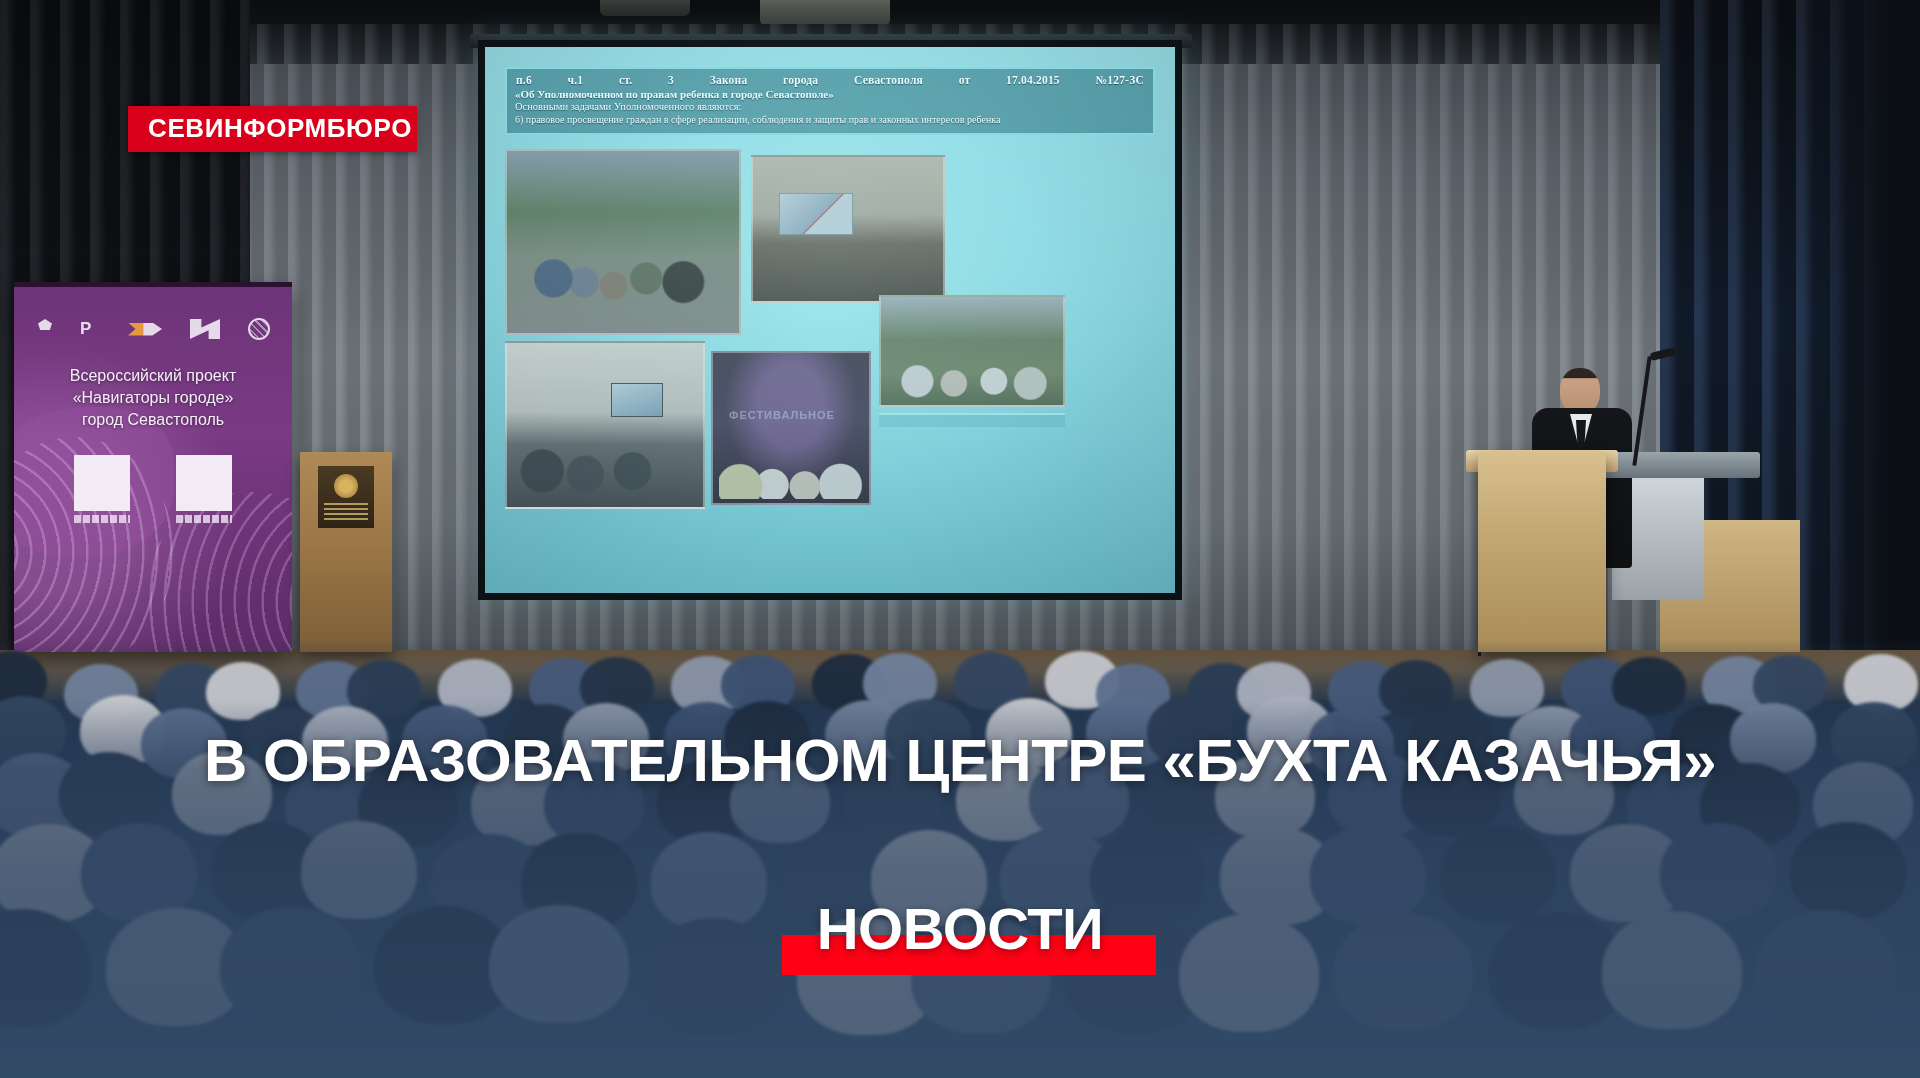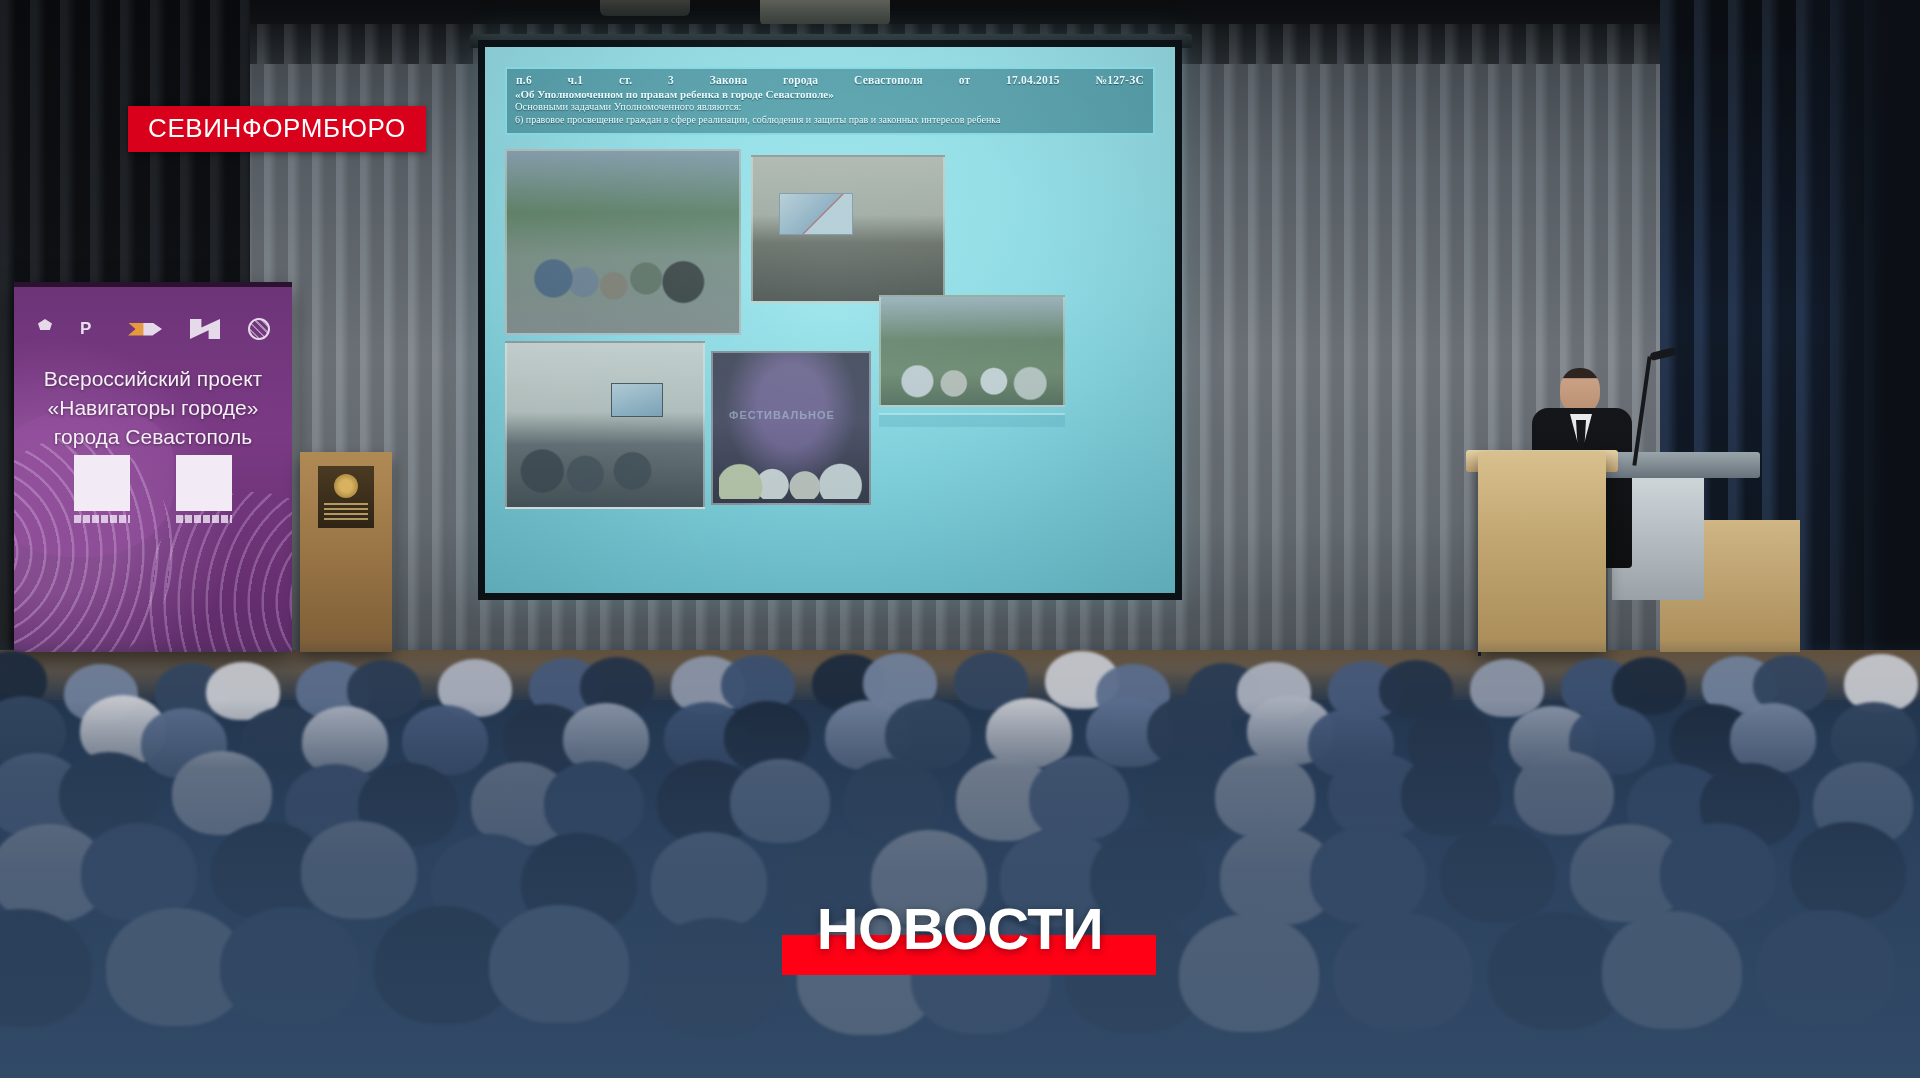--- a/index.html
+++ b/index.html
@@ -283,21 +283,21 @@
     clip-path: polygon(0 0, 72% 0, 100% 50%, 72% 100%, 0 100%, 22% 50%); }
   .lg-n { width:30px; height:20px; background:#efe8f2;
     clip-path: polygon(0 0,38% 0,38% 42%,100% 0,100% 100%,62% 100%,62% 56%,0 100%); }
   .lg-circle { width:22px; height:22px; border-radius:50%;
     border: 2px solid #efe8f2;
     background: repeating-linear-gradient(45deg, rgba(239,232,242,.55) 0 2px, transparent 2px 5px); }
 
   .rollup-title {
     position:absolute; left: 10px; top: 78px; width: 258px;
     text-align:center; color:#f6eef8;
-    font-size: 21px; line-height: 1.38; font-weight: 400;
+    font-size: 16px; line-height: 1.38; font-weight: 400;
     text-shadow: 0 1px 3px rgba(0,0,0,.45);
   }
   .qr-row {
     position:absolute; left: 60px; top: 168px; width: 158px;
     display:flex; justify-content: space-between;
   }
   .qr {
     width: 56px; height: 56px; background:#f2eaf4; padding:3px;
     background-image:
       linear-gradient(#f2eaf4,#f2eaf4),
@@ -394,24 +394,24 @@
     position: absolute;
     border-radius: 50% 50% 44% 44%;
     filter: blur(1.6px);
   }
 
   
   .brand-badge {
     position: absolute;
     left: 128px; top: 106px;
     background: #d8001a;
-    padding: 9px 20px 11px 20px;
+    padding: 9px 5px 11px 20px;
     color: #ffffff;
     font-size: 26px;
-    font-weight: 400;
+    font-weight: 700;
     letter-spacing: 0.6px;
     line-height: 1;
     font-family: "Liberation Sans", sans-serif;
     box-shadow: 0 2px 6px rgba(0,0,0,.35);
   }
 
   .lower-third {
     position: absolute;
     left: 0; top: 700px; width: 1920px; height: 378px;
     background: linear-gradient(180deg, rgba(34,52,76,0.00) 0%, rgba(38,58,84,0.55) 18%, rgba(44,66,94,0.72) 45%, rgba(48,72,100,0.80) 100%);
@@ -529,21 +529,21 @@
       <div class="lg lg-eagle"></div>
       <div class="lg lg-r">Р</div>
       <div class="lg lg-arrow"></div>
       <div class="lg lg-n"></div>
       <div class="lg lg-circle"></div>
     </div>
 
     <div class="rollup-title">
       <div>Всероссийский проект</div>
       <div>«Навигаторы городе»</div>
-      <div>города Севастополь</div>
+      <div>город Севастополь</div>
     </div>
 
     <div class="qr-row">
       <div class="qr-wrap">
         <div class="qr"></div>
           <div class="qr-cap"></div>
       </div>
       <div class="qr-wrap">
         <div class="qr"></div>
           <div class="qr-cap"></div>
@@ -677,20 +677,21 @@
         <div class="head" style="left:1601.7142857142858px;top:271px;width:140px;height:118px;background:#8a94a6;opacity:1;"></div>
         <div class="head" style="left:1755.857142857143px;top:270px;width:140px;height:118px;background:#3b5070;opacity:1;"></div>
       </div>
   </div>
 
   <div class="lower-third"></div>
 
   <div class="brand-badge">СЕВИНФОРМБЮРО</div>
 
   <div class="headline">
+    <span class="hl-line">В ОБРАЗОВАТЕЛЬНОМ ЦЕНТРЕ «БУХТА КАЗАЧЬЯ»</span>
   </div>
 
   <div class="kicker-bar"></div>
   <div class="kicker-wrap">
     <span class="kicker">
       <span class="kicker-text">НОВОСТИ</span>
     </span>
   </div>
 
 </div>

